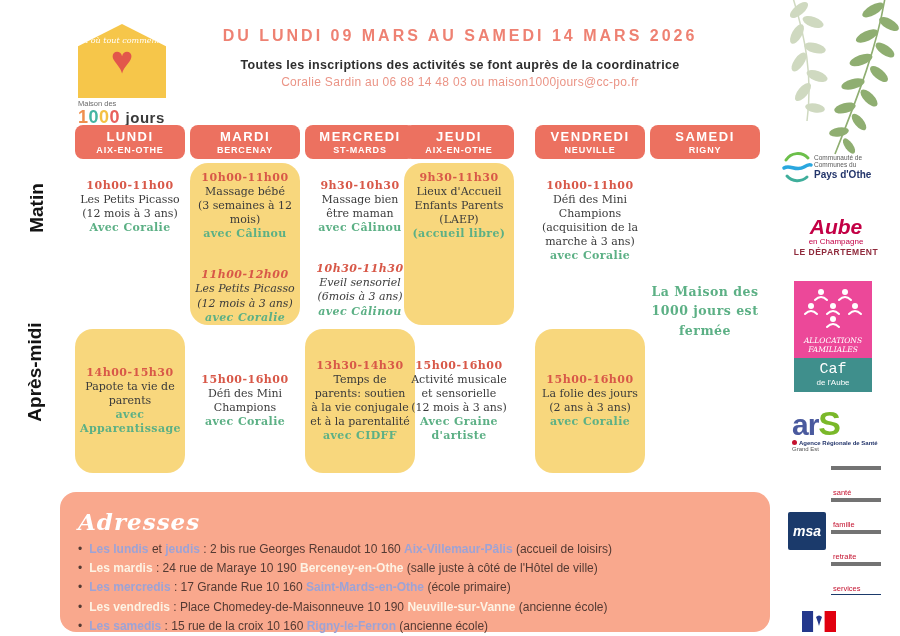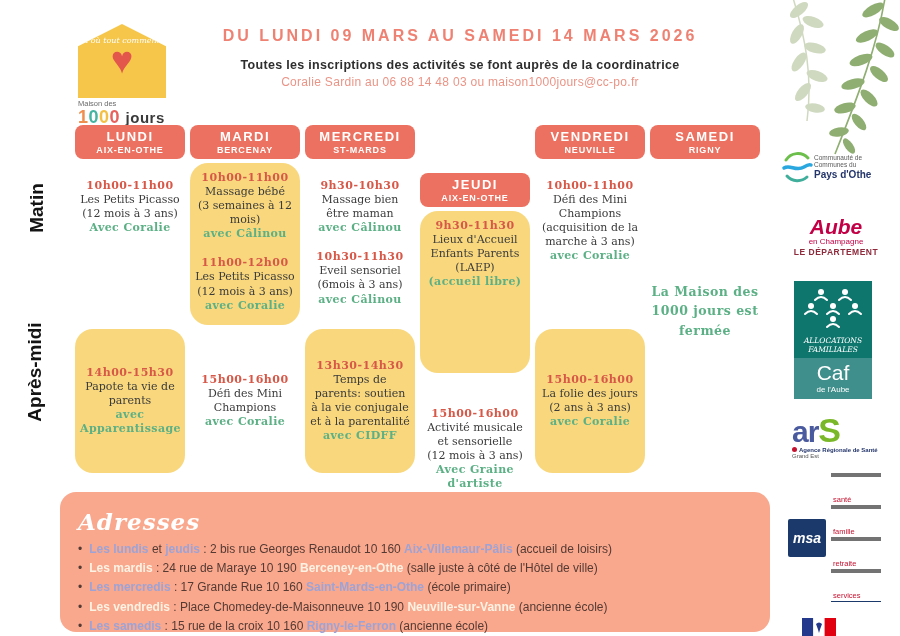--- a/index.html
+++ b/index.html
@@ -44,36 +44,36 @@
   
   .rowlabel {
     position:absolute; width:160px; height:24px; text-align:center;
     transform:rotate(-90deg); font-weight:bold; font-size:19px; color:#141414;
   }
   .rowlabel.matin { left:-42px; top:196px; }
   .rowlabel.apresmidi { left:-44px; top:360px; }
 
   
   .col { position:absolute; top:125px; width:110px; }
-  .c0{left:75px;} .c1{left:190px;} .c2{left:305px;} .c3{left:420px;margin-top:48px;} .c4{left:535px;} .c5{left:650px;}
+  .c0{left:75px;} .c1{left:190px;} .c2{left:305px;} .c3{left:404px;} .c4{left:535px;} .c5{left:650px;}
   .day-header {
     height:34px; border-radius:8px; background:#ec7160; color:#fff;
     display:flex; flex-direction:column; align-items:center; justify-content:center;
   }
   .day-name { font-size:13px; font-weight:bold; letter-spacing:1.5px; }
   .day-place { font-size:9px; font-weight:bold; letter-spacing:0.8px; margin-top:1px; }
   .sec {
     border-radius:18px; padding:8px 5px; text-align:center;
     font-family:"DejaVu Serif", serif; font-size:11px; line-height:1.28; color:#3b3b3b;
   }
   .sec.morning { height:146px; margin-top:4px; }
   .sec.morning.plain { padding-top:16px; height:138px; }
   .sec.afternoon { height:128px; margin-top:4px; display:flex; flex-direction:column; justify-content:center; }
   .card { background:#f8d77d; }
-  .activity + .activity { margin-top:15px; }
+  .activity + .activity { margin-top:27px;font-style:italic; }
   .time { color:#d85848; font-weight:bold; letter-spacing:0.5px; }
   .with { color:#5cb085; font-weight:bold; letter-spacing:0.4px; }
   .closed-note {
     position:absolute; top:157px; left:-6px; width:122px; color:#5cb085; font-weight:bold;
     font-family:"DejaVu Serif", serif; font-size:12.5px; line-height:1.55; text-align:center; letter-spacing:0.5px;
   }
 
   
   .addr-box {
     position:absolute; left:60px; top:492px; width:674px; height:108px;
@@ -92,24 +92,24 @@
   .partners { position:absolute; left:780px; top:150px; width:112px; }
   .p-cc { display:flex; align-items:center; }
   .p-cc-text { line-height:1.15; }
   .p-cc-small { font-size:6.5px; color:#5a5a5a; }
   .p-cc-big { font-size:10px; font-weight:bold; color:#23356b; }
   .p-aube { margin-top:32px; text-align:center; line-height:1.05; }
   .p-aube-name { font-size:21px; font-weight:bold; color:#c30045; font-style:italic; }
   .p-aube-sub { font-size:8px; color:#c30045; }
   .p-aube-dept { font-size:8.5px; font-weight:bold; color:#8f2a3c; letter-spacing:0.5px; margin-top:2px; }
   .p-caf { margin-top:24px; margin-left:14px; width:78px; text-align:center; }
-  .p-caf-top { background:#0f766e; padding:5px 3px 4px; }
+  .p-caf-top { background:#ec4899; padding:5px 3px 4px; }
   .p-caf-alloc { color:#fff; font-family:"DejaVu Serif", serif; font-style:italic; font-size:7.5px; line-height:1.2; margin-top:2px; }
   .p-caf-bottom { background:#3f8f8c; color:#fff; padding:3px 0 5px; }
-  .p-caf-name { font-family:Liberation Sans, sans-serif; font-size:21px; }
+  .p-caf-name { font-family:Liberation Mono, monospace; font-size:15px; }
   .p-caf-sub { font-size:8px; }
   .p-ars { margin-top:18px; margin-left:12px; line-height:0.8; }
   .p-ars-a { font-size:30px; font-weight:bold; color:#4a5a9e; letter-spacing:-1px; }
   .p-ars-s { font-size:34px; font-weight:bold; color:#7ab829; }
   .p-ars-sub { font-size:6px; color:#23356b; font-weight:bold; line-height:1.3; margin-top:2px; }
   .p-ars-dot { display:inline-block; width:5px; height:5px; border-radius:50%; background:#c4122f; margin-right:2px; }
   .p-ars-region { font-size:6px; color:#555; }
   .p-msa { margin-top:14px; margin-left:8px; display:flex; align-items:center; gap:5px; }
   .p-msa-mark {
     width:38px; height:38px; background:#1b3a6b; color:#fff; display:flex; align-items:center;

